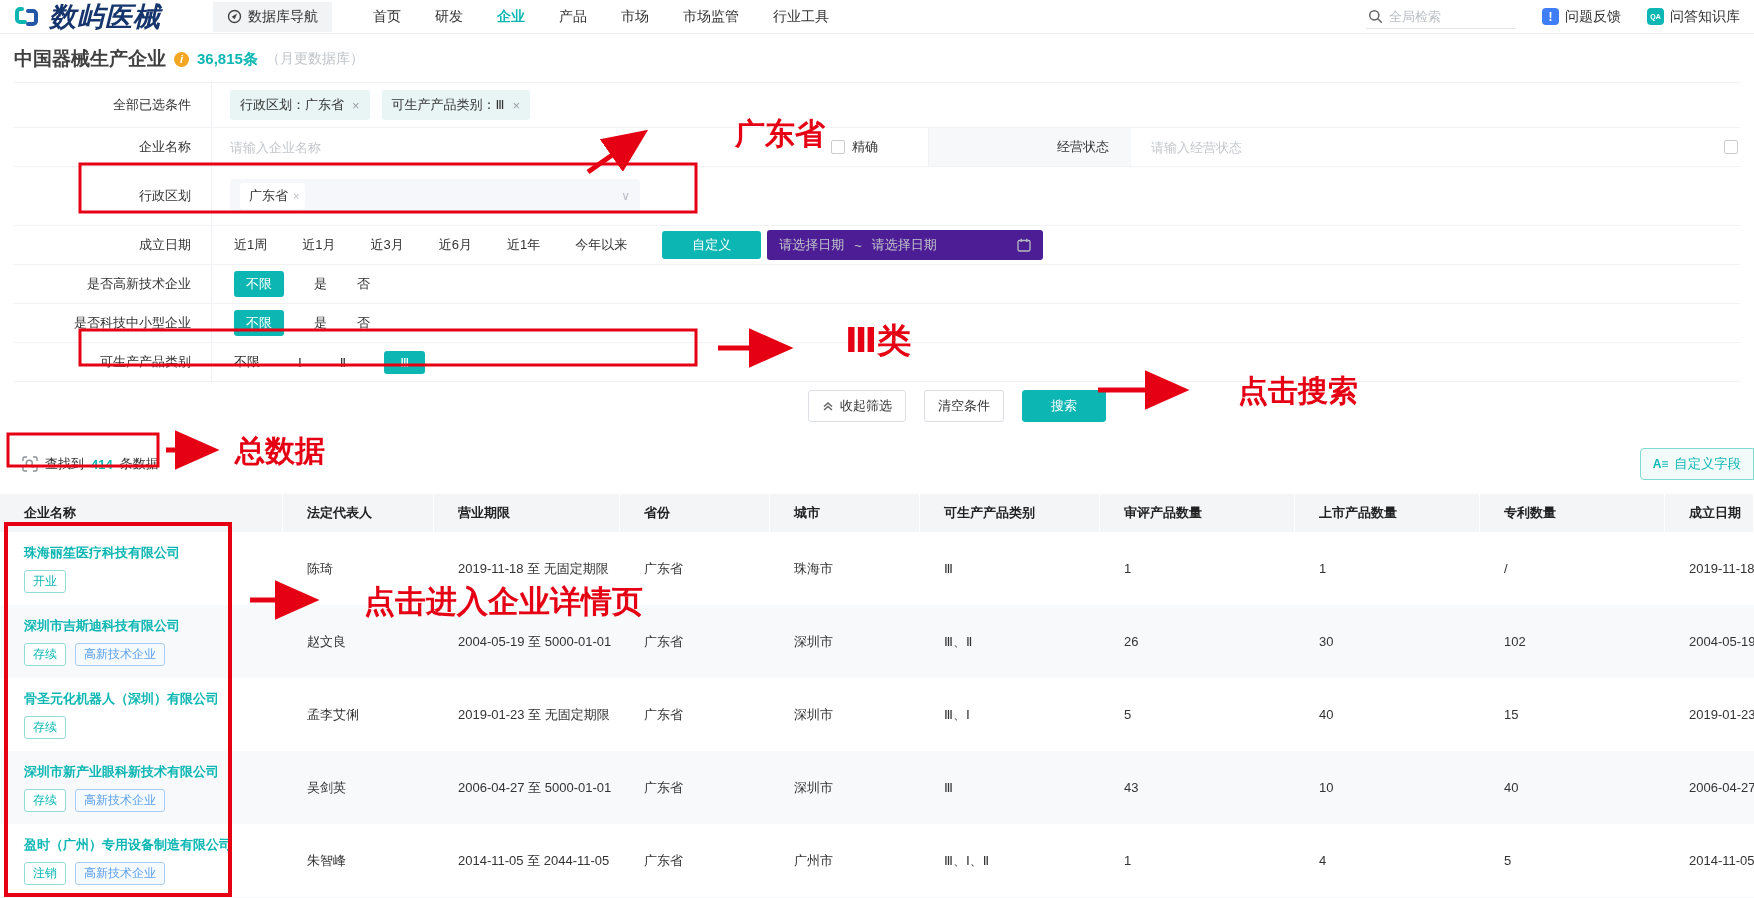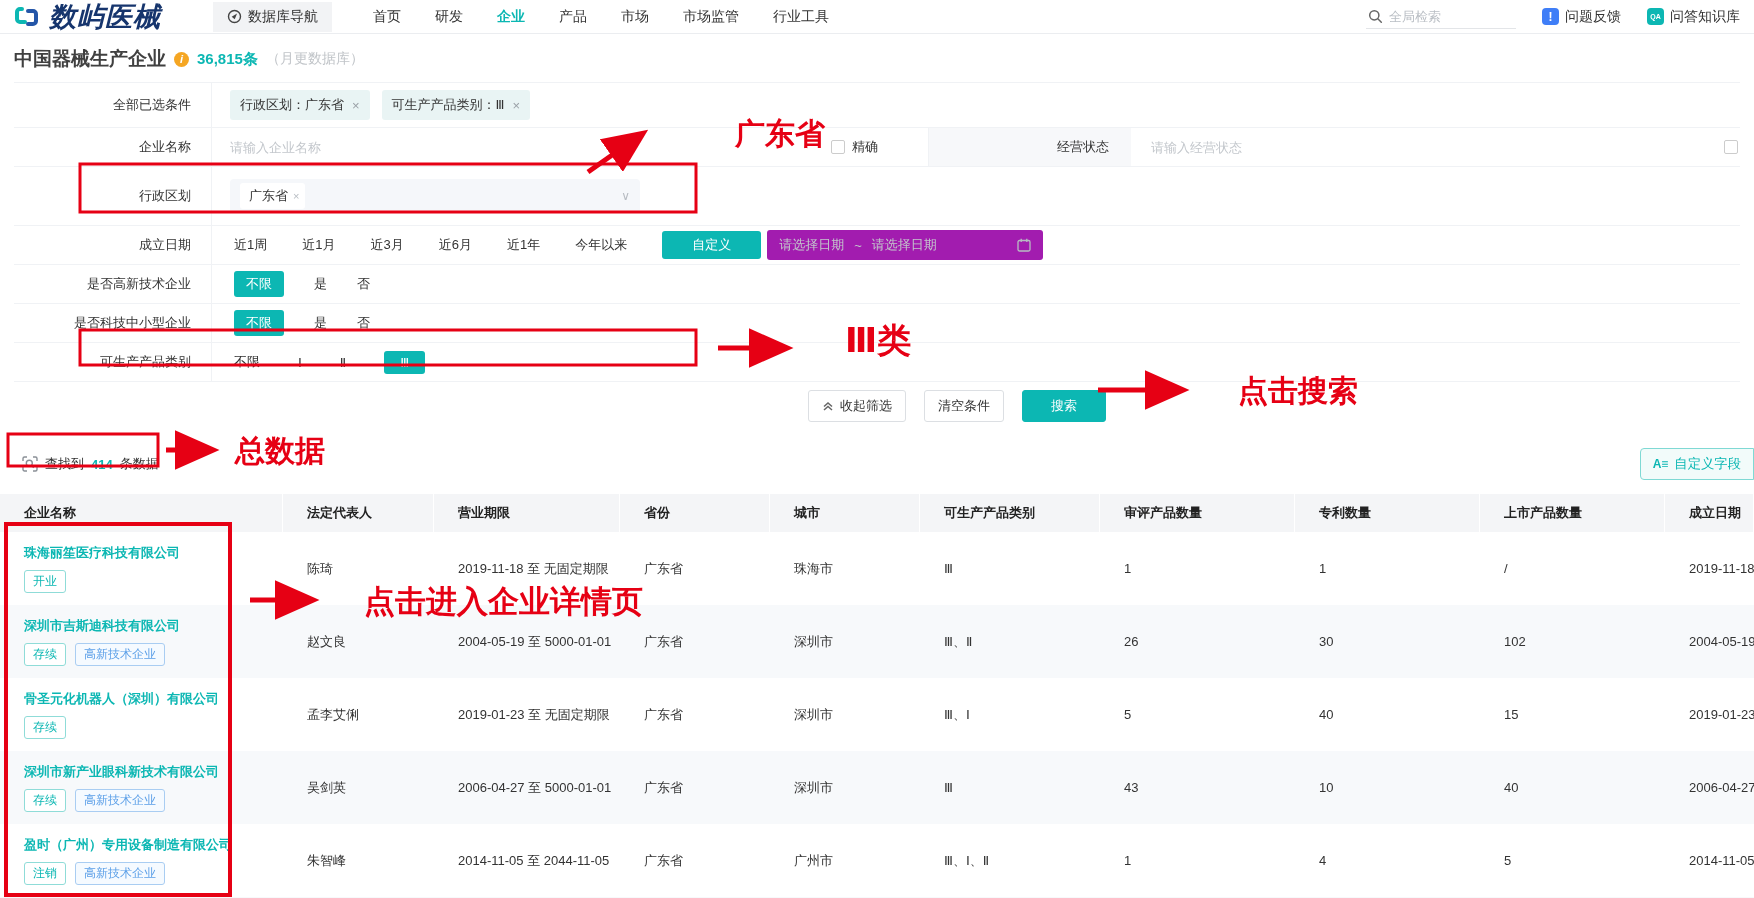--- a/index.html
+++ b/index.html
@@ -52,21 +52,21 @@
   .status-cell { width:202px; align-self:stretch; background:#f7f8fa; display:flex; align-items:center;
     justify-content:flex-end; padding-right:22px; flex:none; }
   .row-region { min-height:58px; }
   .region-select { width:410px; height:34px; background:#f5f7fa; border-radius:4px; display:flex;
     align-items:center; padding:0 10px; cursor:pointer; }
   .region-tag { background:#fff; border-radius:3px; padding:4px 6px 4px 9px; display:flex; align-items:center; gap:5px; color:#333; }
   .region-tag .x { color:#b7bcc2; font-size:11px; }
   .chev-down { margin-left:auto; color:#b7bcc2; font-size:12px; }
   .fopt { margin-right:35px; cursor:pointer; color:#333; white-space:nowrap; }
   .pill { background:#0cb7b3; color:#fff; border-radius:3px; padding:5px 30px; cursor:pointer; white-space:nowrap; }
-  .date-range { display:flex; align-items:center; gap:10px; background:#a21caf; border-radius:3px;
+  .date-range { display:flex; align-items:center; gap:10px; background:#4c1d95; border-radius:3px;
     height:30px; padding:0 12px; width:276px; margin-left:6px; color:#c3c7cc; }
   .date-ph { color:#c3c7cc; }
   .copt { margin-right:38px; cursor:pointer; }
   .copt-pill { background:#0cb7b3; color:#fff; border-radius:3px; padding:4px 16px; cursor:pointer; }
   .row-actions { min-height:48px; border-bottom:none; }
   .actions-wrap { display:flex; align-items:center; gap:18px; padding-left:794px; }
   .btn { display:flex; align-items:center; gap:6px; border:1px solid #dcdfe3; border-radius:3px;
     background:#fff; color:#333; padding:6px 13px; font-size:13px; cursor:pointer; white-space:nowrap; }
   .btn-search { background:#0cb7b3; border-color:#0cb7b3; color:#fff; padding:6px 28px; }
 
@@ -295,22 +295,22 @@
 
   <div class="tbl">
     <div class="thead">
       <div class="th">企业名称</div>
       <div class="th">法定代表人</div>
       <div class="th">营业期限</div>
       <div class="th">省份</div>
       <div class="th">城市</div>
       <div class="th">可生产产品类别</div>
       <div class="th">审评产品数量</div>
+      <div class="th">上市产品数量</div>
       <div class="th">专利数量</div>
-      <div class="th">上市产品数量</div>
       <div class="th">成立日期</div>
     </div>
 
     <div class="trow">
       <div class="td td-name">
         <a class="cname">珠海丽笙医疗科技有限公司</a>
         <div class="badges">
           <span class="badge">开业</span>
         </div>
       </div>

